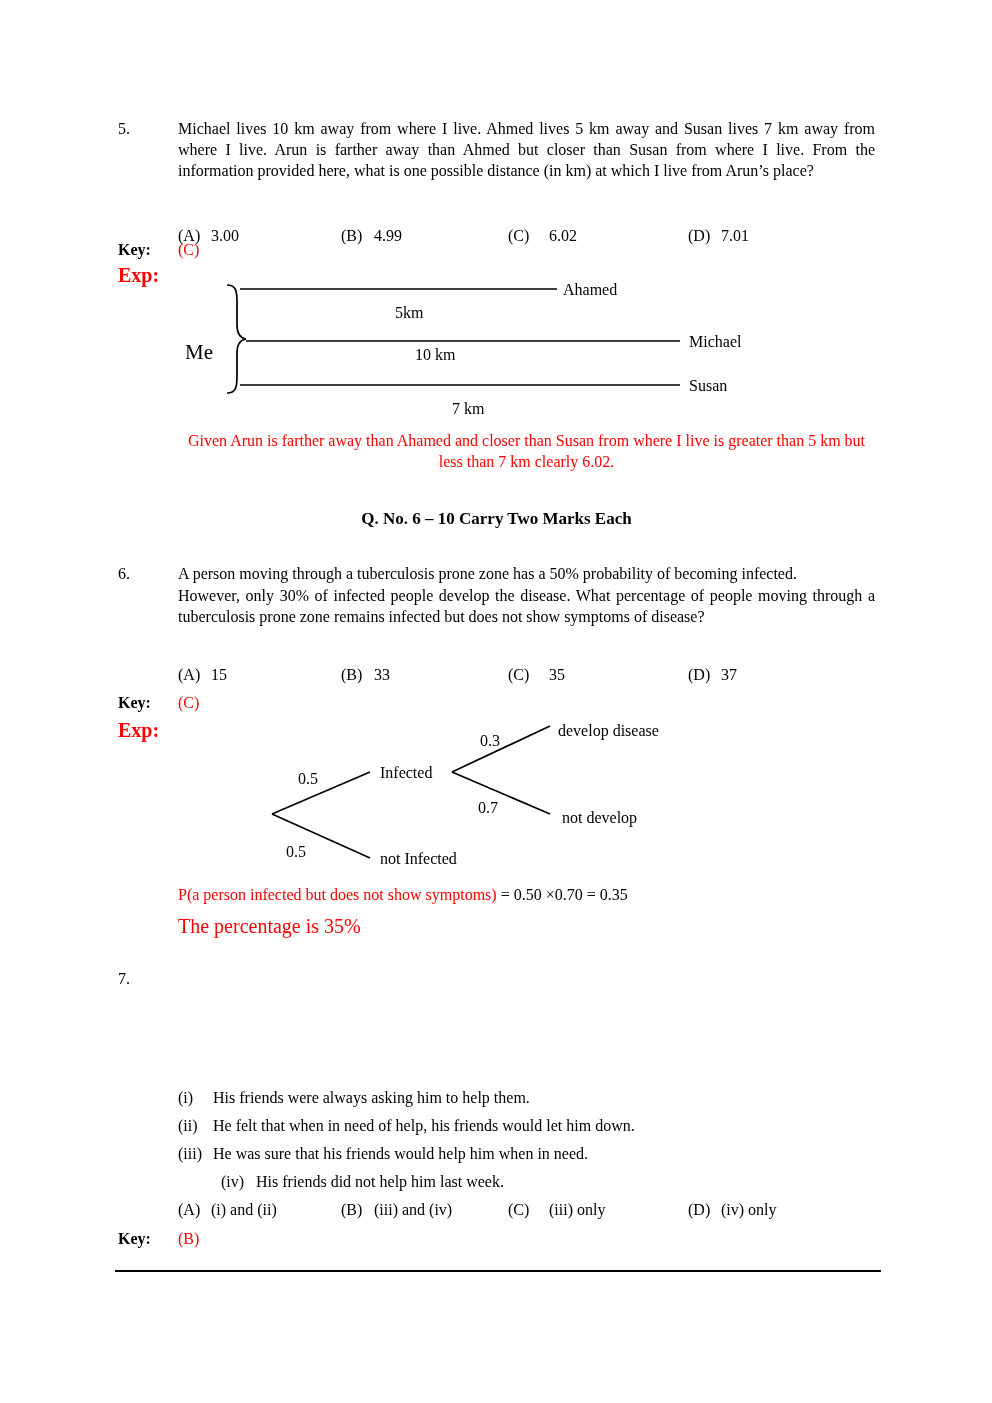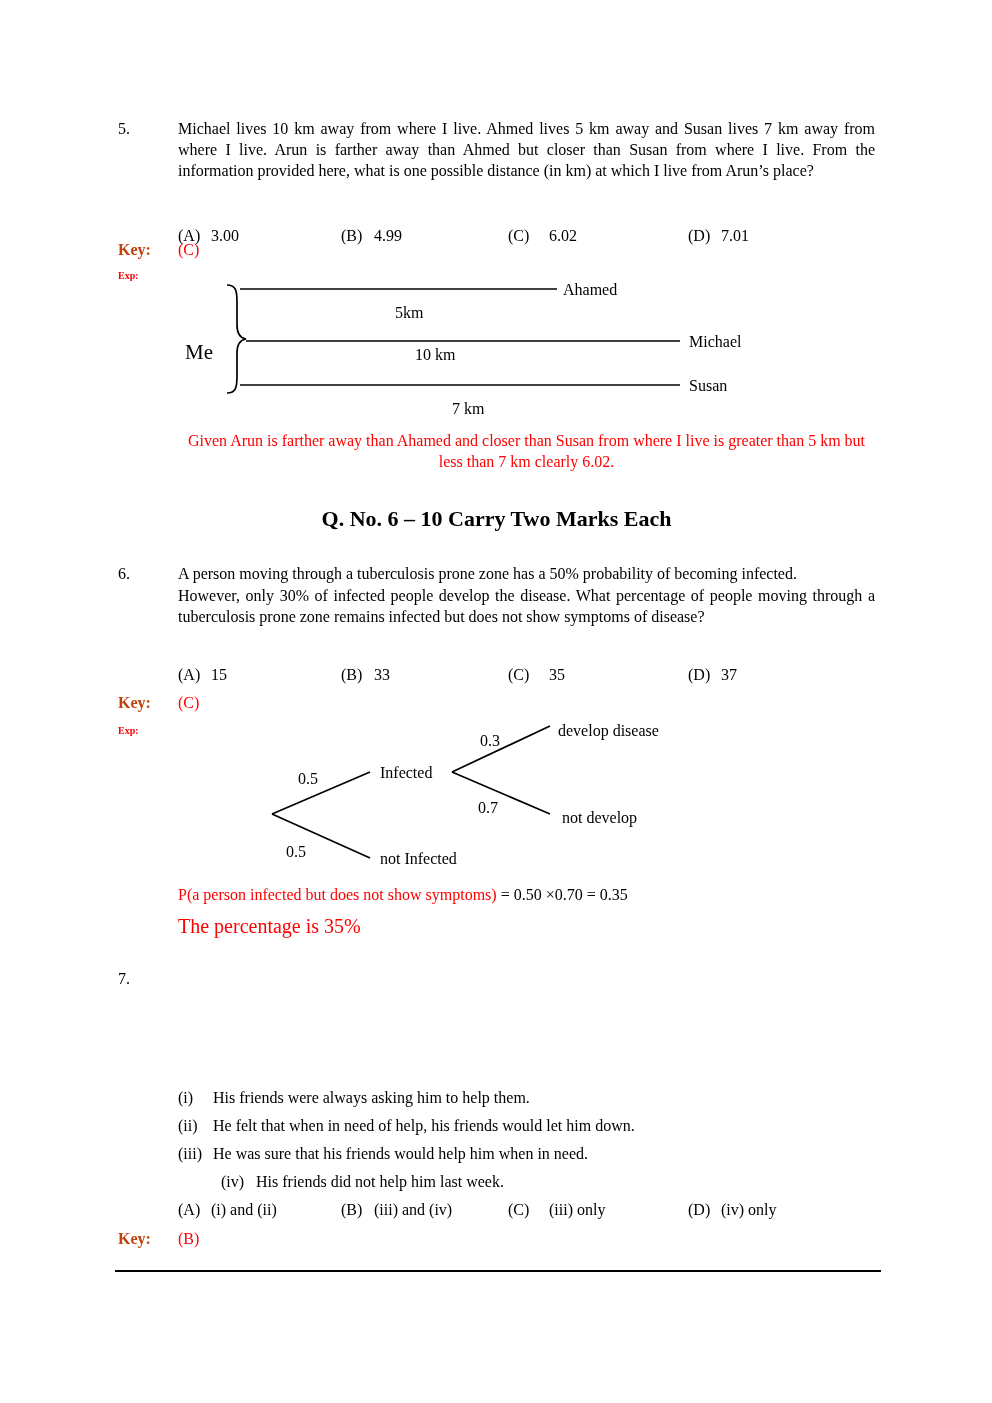--- a/index.html
+++ b/index.html
@@ -16,27 +16,27 @@
   .qrow { display: flex; left: 118px; width: 757px; }
   .qnum { width: 60px; flex: 0 0 60px; font-size: 16px; line-height: 21px; }
   .qtext { width: 697px; }
   .optrow {
     left: 178px; width: 760px;
     display: grid; grid-template-columns: 163px 167px 180px 1fr;
     font-size: 16px; line-height: 21px;
   }
   .opt-label { display: inline-block; width: 33px; }
   .keyrow { left: 118px; display: flex; font-size: 16px; line-height: 21px; }
-  .key-label { width: 60px; flex: 0 0 60px; color: #c2410c; font-weight: bold; }
+  .key-label { width: 60px; flex: 0 0 60px; color: #000000; font-weight: bold; }
   .key-value { color: #fe0000; }
-  .exp-label { left: 118px; color: #fe0000; font-weight: bold; font-size: 10px; line-height: 21px; }
+  .exp-label { left: 118px; color: #fe0000; font-weight: bold; font-size: 20px; line-height: 21px; }
   .red-text { color: #fe0000; text-align: center; }
   .section-header {
     left: 118px; width: 757px; text-align: center;
-    font-size: 22px; font-weight: bold; line-height: 21px;
+    font-size: 17px; font-weight: bold; line-height: 21px;
   }
   .stm-row { left: 178px; width: 700px; font-size: 16px; line-height: 21px; }
   .stm-label { display: inline-block; width: 35px; }
   svg text { font-family: "Liberation Serif", "DejaVu Serif", serif; fill: #000000; }
   .footer-rule { left: 115px; width: 766px; border-top: 2px solid #000000; height: 0; }
 </style>
 </head>
 <body>
 
 <div class="abs qrow" style="top:118px;">

